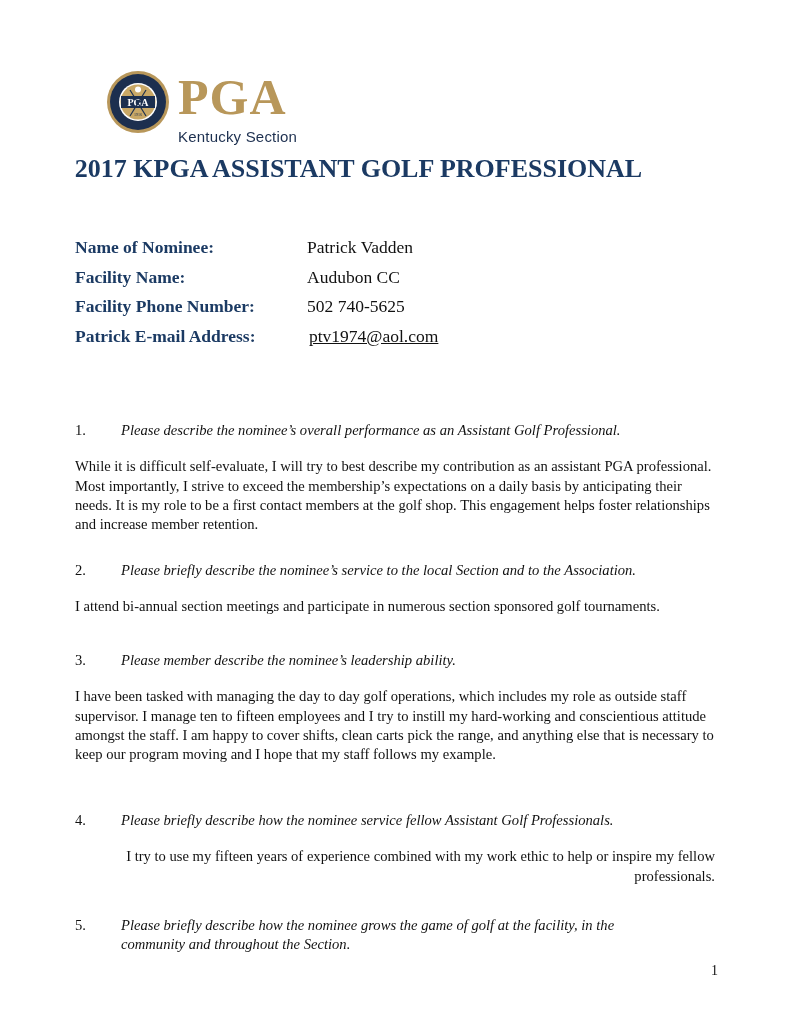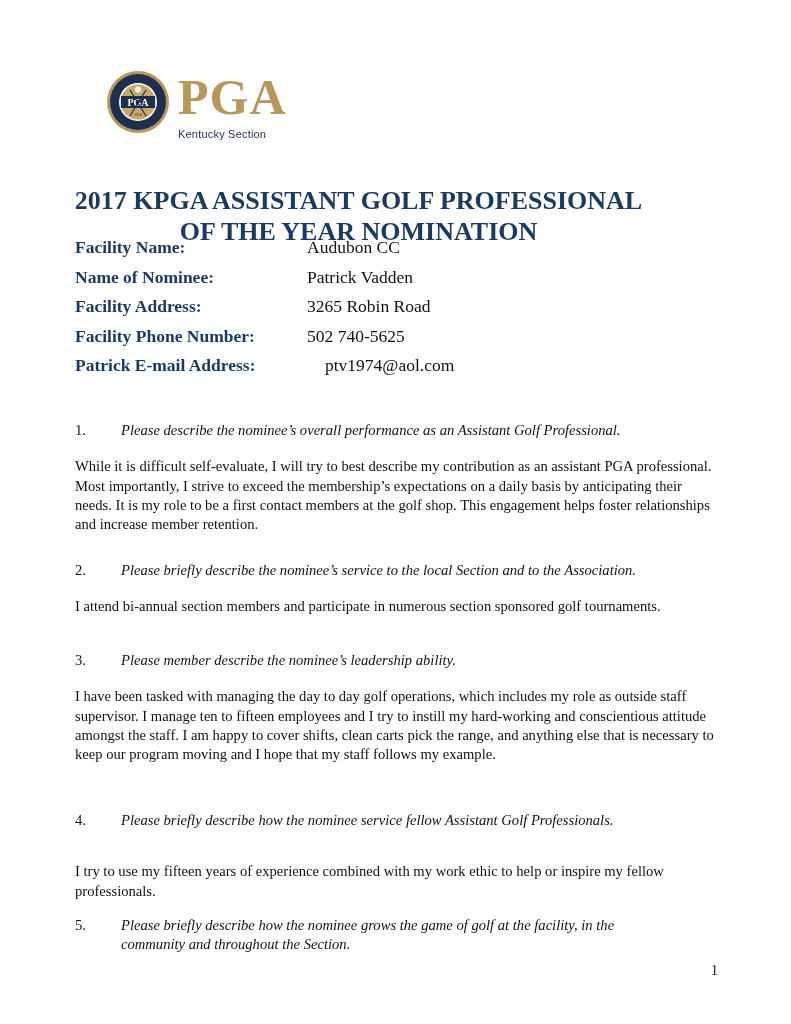--- a/index.html
+++ b/index.html
@@ -1,26 +1,26 @@
 <!DOCTYPE html>
 <html><head>
   <meta charset="utf-8">
   <style>
     html, body { margin: 0; padding: 0; background: #ffffff; }
     body { width: 791px; height: 1024px; position: relative; overflow: hidden; font-family: "Liberation Serif", "DejaVu Serif", serif; color: #111; }
     .logo { position: absolute; left: 106px; top: 70px; width: 220px; height: 80px; }
     .seal { position: absolute; left: 0; top: 0; width: 64px; height: 64px; }
     .pga-word { position: absolute; left: 72px; top: 2px; font-family: "Liberation Serif", serif; font-weight: bold; font-size: 50px; letter-spacing: 1px; color: #b8975a; line-height: 50px; }
-    .section-word { position: absolute; left: 72px; top: 58px; font-family: "Liberation Sans", sans-serif; font-size: 11px; color: #1c2f4f; letter-spacing: 0.2px; }
-    .title { position: absolute; left: 0; width: 717px; text-align: center; font-weight: bold; color: #1b3a63; font-size: 26px; line-height: 31px; top: 153px; margin-top: 32px; }
+    .section-word { position: absolute; left: 72px; top: 58px; font-family: "Liberation Sans", sans-serif; font-size: 15px; color: #1c2f4f; letter-spacing: 0.2px; }
+    .title { position: absolute; left: 0; width: 717px; text-align: center; font-weight: bold; color: #1b3a63; font-size: 26px; line-height: 31px; top: 153px; }
     .info { position: absolute; left: 75px; top: 233px; }
     .info-row { height: 29.5px; display: flex; align-items: center; font-size: 17.5px; }
     .info-label { width: 232px; font-weight: bold; color: #1b3a63; }
     .info-value { color: #111; }
-    .info-value.email { margin-left: 18px; }
+    .info-value.email { margin-left: 2px; text-decoration: underline; }
     .block { position: absolute; left: 75px; width: 640px; font-size: 14.6px; line-height: 19.3px; color: #111; }
     .q { display: flex; }
     .q-num { width: 46px; flex: none; }
     .q-text { flex: 1; font-style: italic; }
     .page-num { position: absolute; left: 711px; top: 963px; font-size: 14px; }
   </style>
 </head>
 <body>
 
 <div class="logo">
@@ -35,35 +35,30 @@
     <line x1="24" y1="46" x2="40" y2="20" stroke="#1c2f4f" stroke-width="1.2"></line>
     <line x1="40" y1="46" x2="24" y2="20" stroke="#1c2f4f" stroke-width="1.2"></line>
     <text x="32" y="46" text-anchor="middle" font-family="Liberation Serif, serif" font-size="4" fill="#1c2f4f">1916</text>
   </svg>
   <div class="pga-word">PGA</div>
   <div class="section-word">Kentucky Section</div>
 </div>
 
 <div class="title">
   <div>2017 KPGA ASSISTANT GOLF PROFESSIONAL</div>
-  <div>OF THE YEAR NOMINATION</div>
 </div>
 
 <div class="info">
-  <div class="info-row">
-    <span class="info-label">Facility Name:</span>
-    <span class="info-value">Audubon CC</span>
-  </div>
   <div class="info-row">
     <span class="info-label">Name of Nominee:</span>
     <span class="info-value">Patrick Vadden</span>
   </div>
   <div class="info-row">
-    <span class="info-label">Facility Address:</span>
-    <span class="info-value">3265 Robin Road</span>
+    <span class="info-label">Facility Name:</span>
+    <span class="info-value">Audubon CC</span>
   </div>
   <div class="info-row">
     <span class="info-label">Facility Phone Number:</span>
     <span class="info-value">502 740-5625</span>
   </div>
   <div class="info-row">
     <span class="info-label">Patrick E-mail Address:</span>
     <span class="info-value email">ptv1974@aol.com</span>
   </div>
 </div>
@@ -74,37 +69,37 @@
     <span class="q-text">Please describe the nominee’s overall performance as an Assistant Golf Professional.</span>
   </div>
   <div style="margin-top:17px;">While it is difficult self-evaluate, I will try to best describe my contribution as an assistant PGA professional.  Most importantly, I strive to exceed the membership’s expectations on a daily basis by anticipating their needs.  It is my role to be a first contact members at the golf shop.  This engagement helps foster relationships and increase member retention.</div>
 </div>
 
 <div class="block" style="top:561px;">
   <div class="q">
     <span class="q-num">2.</span>
     <span class="q-text">Please briefly describe the nominee’s service to the local Section and to the Association.</span>
   </div>
-  <div style="margin-top:17px;">I attend bi-annual section members and participate in numerous section sponsored golf tournaments.</div>
+  <div style="margin-top:17px;">I attend bi-annual section meetings and participate in numerous section sponsored golf tournaments.</div>
 </div>
 
 <div class="block" style="top:651px;">
   <div class="q">
     <span class="q-num">3.</span>
     <span class="q-text">Please member describe the nominee’s leadership ability.</span>
   </div>
   <div style="margin-top:17px;">I have been tasked with managing the day to day golf operations, which includes my role as outside staff supervisor.  I manage ten to fifteen employees and I try to instill my hard-working and conscientious attitude amongst the staff.  I am happy to cover shifts, clean carts pick the range, and anything else that is necessary to keep our program moving and I hope that my staff follows my example.</div>
 </div>
 
 <div class="block" style="top:811px;">
   <div class="q">
     <span class="q-num">4.</span>
     <span class="q-text">Please briefly describe how the nominee service fellow Assistant Golf Professionals.</span>
   </div>
-  <div style="margin-top:32px;">I try to use my fifteen years of experience combined with my work ethic to help or inspire my fellow professionals.</div>
+  <div style="margin-top:17px;text-align:right;">I try to use my fifteen years of experience combined with my work ethic to help or inspire my fellow professionals.</div>
 </div>
 
 <div class="block" style="top:916px; width:600px;">
   <div class="q">
     <span class="q-num">5.</span>
     <span class="q-text">Please briefly describe how the nominee grows the game of golf at the facility, in the community and throughout the Section.</span>
   </div>
 </div>
 
 <div class="page-num">1</div>

